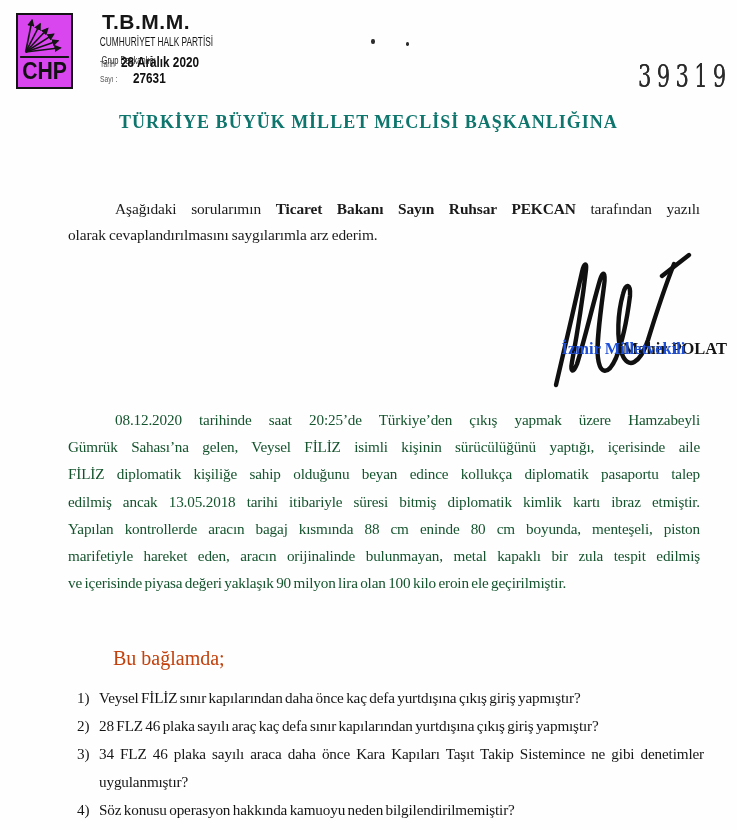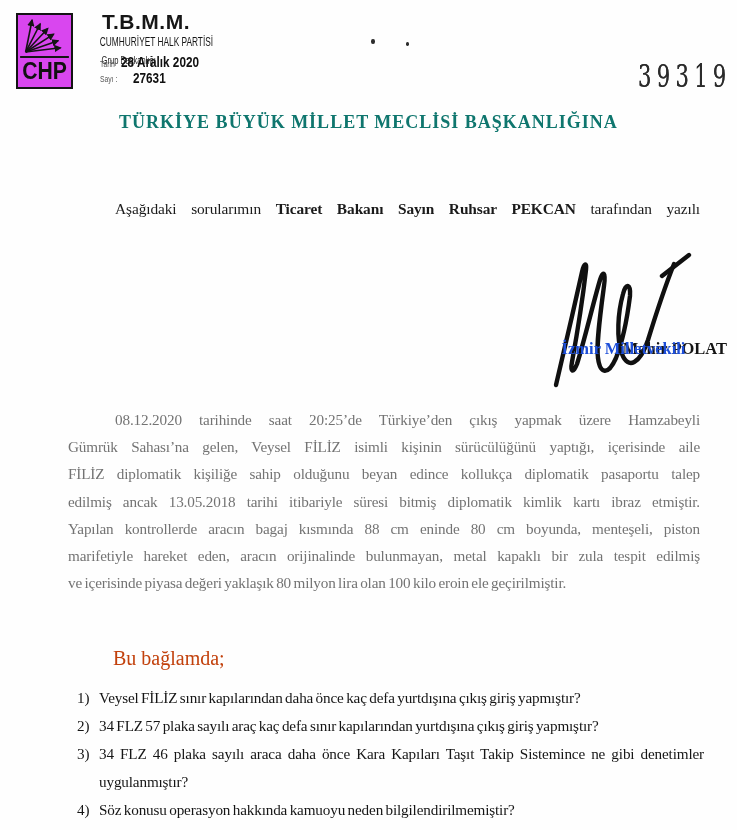--- a/index.html
+++ b/index.html
@@ -65,21 +65,21 @@
     font-weight:bold;font-size:16.5px;color:#141414;margin-top:39px;
   }
   .sig-role{
     position:absolute;left:520px;top:339px;width:207px;text-align:center;
     font-weight:bold;font-size:16.5px;color:#1d4ed8;
   }
   .sig-svg{position:absolute;left:546px;top:250px;}
   .bodytext{
     position:absolute;left:68px;top:406px;width:632px;
     font-size:15.2px;line-height:27.2px;letter-spacing:-.15px;word-spacing:-1.2px;
-    color:#737373;
+    color:#14532d;
   }
   .context{
     position:absolute;left:113px;top:647px;font-size:20px;color:#c2410c;
   }
   .qlist{
     position:absolute;left:77px;top:684px;width:627px;
     font-size:15.2px;line-height:28px;letter-spacing:-.15px;word-spacing:-1.2px;
     color:#151515;
   }
   .q-item{position:relative;padding-left:22px;text-align:justify;}
@@ -122,51 +122,52 @@
 
   <span class="stamp">39319</span>
 
   <span class="speck s1"></span>
   <span class="speck s2"></span>
 
   <div class="doc-title">TÜRKİYE BÜYÜK MİLLET MECLİSİ BAŞKANLIĞINA</div>
 
   <div class="intro">
     <div class="jl indent"><span>Aşağıdaki sorularımın </span><b>Ticaret Bakanı Sayın Ruhsar PEKCAN</b><span> tarafından yazılı</span></div>
+    <div>olarak cevaplandırılmasını saygılarımla arz ederim.</div>
   </div>
 
   <svg class="sig-svg" width="152" height="145" viewBox="0 0 152 145">
     <g fill="none" stroke="#101010" stroke-width="4.4" stroke-linecap="round" stroke-linejoin="round">
       <path d="M10,135 C16,110 28,58 36,22 C38,13 41,12 40,20 C37,46 30,90 26,112 C24,122 27,124 31,114 C38,92 48,50 54,30 C57,20 60,22 58,36 C54,66 50,95 52,108"></path>
       <path d="M52,108 C54,124 62,126 70,108 C78,88 82,62 84,46 C85,34 80,32 77,44 C72,62 70,88 76,104 C82,120 94,114 102,90 C110,64 120,34 128,14"></path>
       <path d="M116,26 L143,5"></path>
     </g>
   </svg>
 
   <div class="sig-name">Mahir POLAT</div>
   <div class="sig-role">İzmir Milletvekili</div>
 
   <div class="bodytext">
     <div class="jl indent">08.12.2020 tarihinde saat 20:25’de Türkiye’den çıkış yapmak üzere Hamzabeyli</div>
     <div class="jl">Gümrük Sahası’na gelen, Veysel FİLİZ isimli kişinin sürücülüğünü yaptığı, içerisinde aile</div>
     <div class="jl">FİLİZ diplomatik kişiliğe sahip olduğunu beyan edince kollukça diplomatik pasaportu talep</div>
     <div class="jl">edilmiş ancak 13.05.2018 tarihi itibariyle süresi bitmiş diplomatik kimlik kartı ibraz etmiştir.</div>
     <div class="jl">Yapılan kontrollerde aracın bagaj kısmında 88 cm eninde 80 cm boyunda, menteşeli, piston</div>
     <div class="jl">marifetiyle hareket eden, aracın orijinalinde bulunmayan, metal kapaklı bir zula tespit edilmiş</div>
-    <div>ve içerisinde piyasa değeri yaklaşık 80 milyon lira olan 100 kilo eroin ele geçirilmiştir.</div>
+    <div>ve içerisinde piyasa değeri yaklaşık 90 milyon lira olan 100 kilo eroin ele geçirilmiştir.</div>
   </div>
 
   <div class="context">Bu bağlamda;</div>
 
   <div class="qlist">
     <div class="q-item">
       <span class="q-num">1)</span><span>Veysel FİLİZ sınır kapılarından daha önce kaç defa yurtdışına çıkış giriş yapmıştır?</span>
     </div>
     <div class="q-item">
-      <span class="q-num">2)</span><span>34 FLZ 57 plaka sayılı araç kaç defa sınır kapılarından yurtdışına çıkış giriş yapmıştır?</span>
+      <span class="q-num">2)</span><span>28 FLZ 46 plaka sayılı araç kaç defa sınır kapılarından yurtdışına çıkış giriş yapmıştır?</span>
     </div>
     <div class="q-item">
       <span class="q-num">3)</span><span>34 FLZ 46 plaka sayılı araca daha önce Kara Kapıları Taşıt Takip Sistemince ne gibi denetimler uygulanmıştır?</span>
     </div>
     <div class="q-item">
       <span class="q-num">4)</span><span>Söz konusu operasyon hakkında kamuoyu neden bilgilendirilmemiştir?</span>
     </div>
   </div>
 
 </div>

